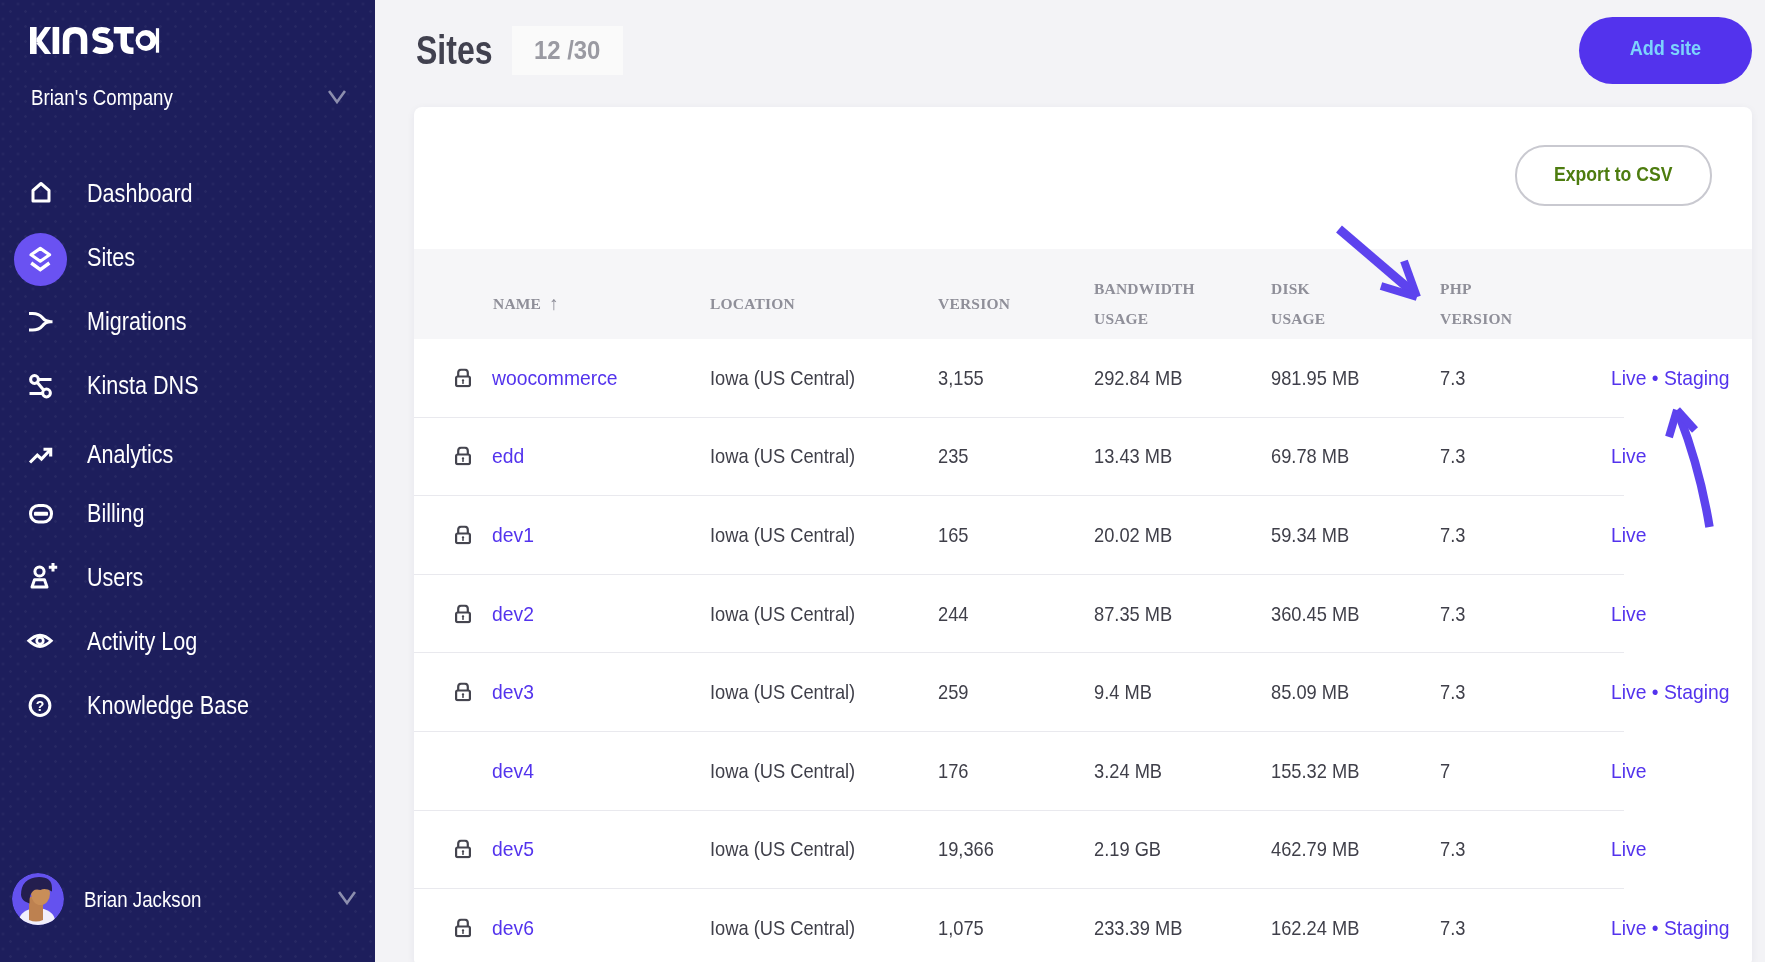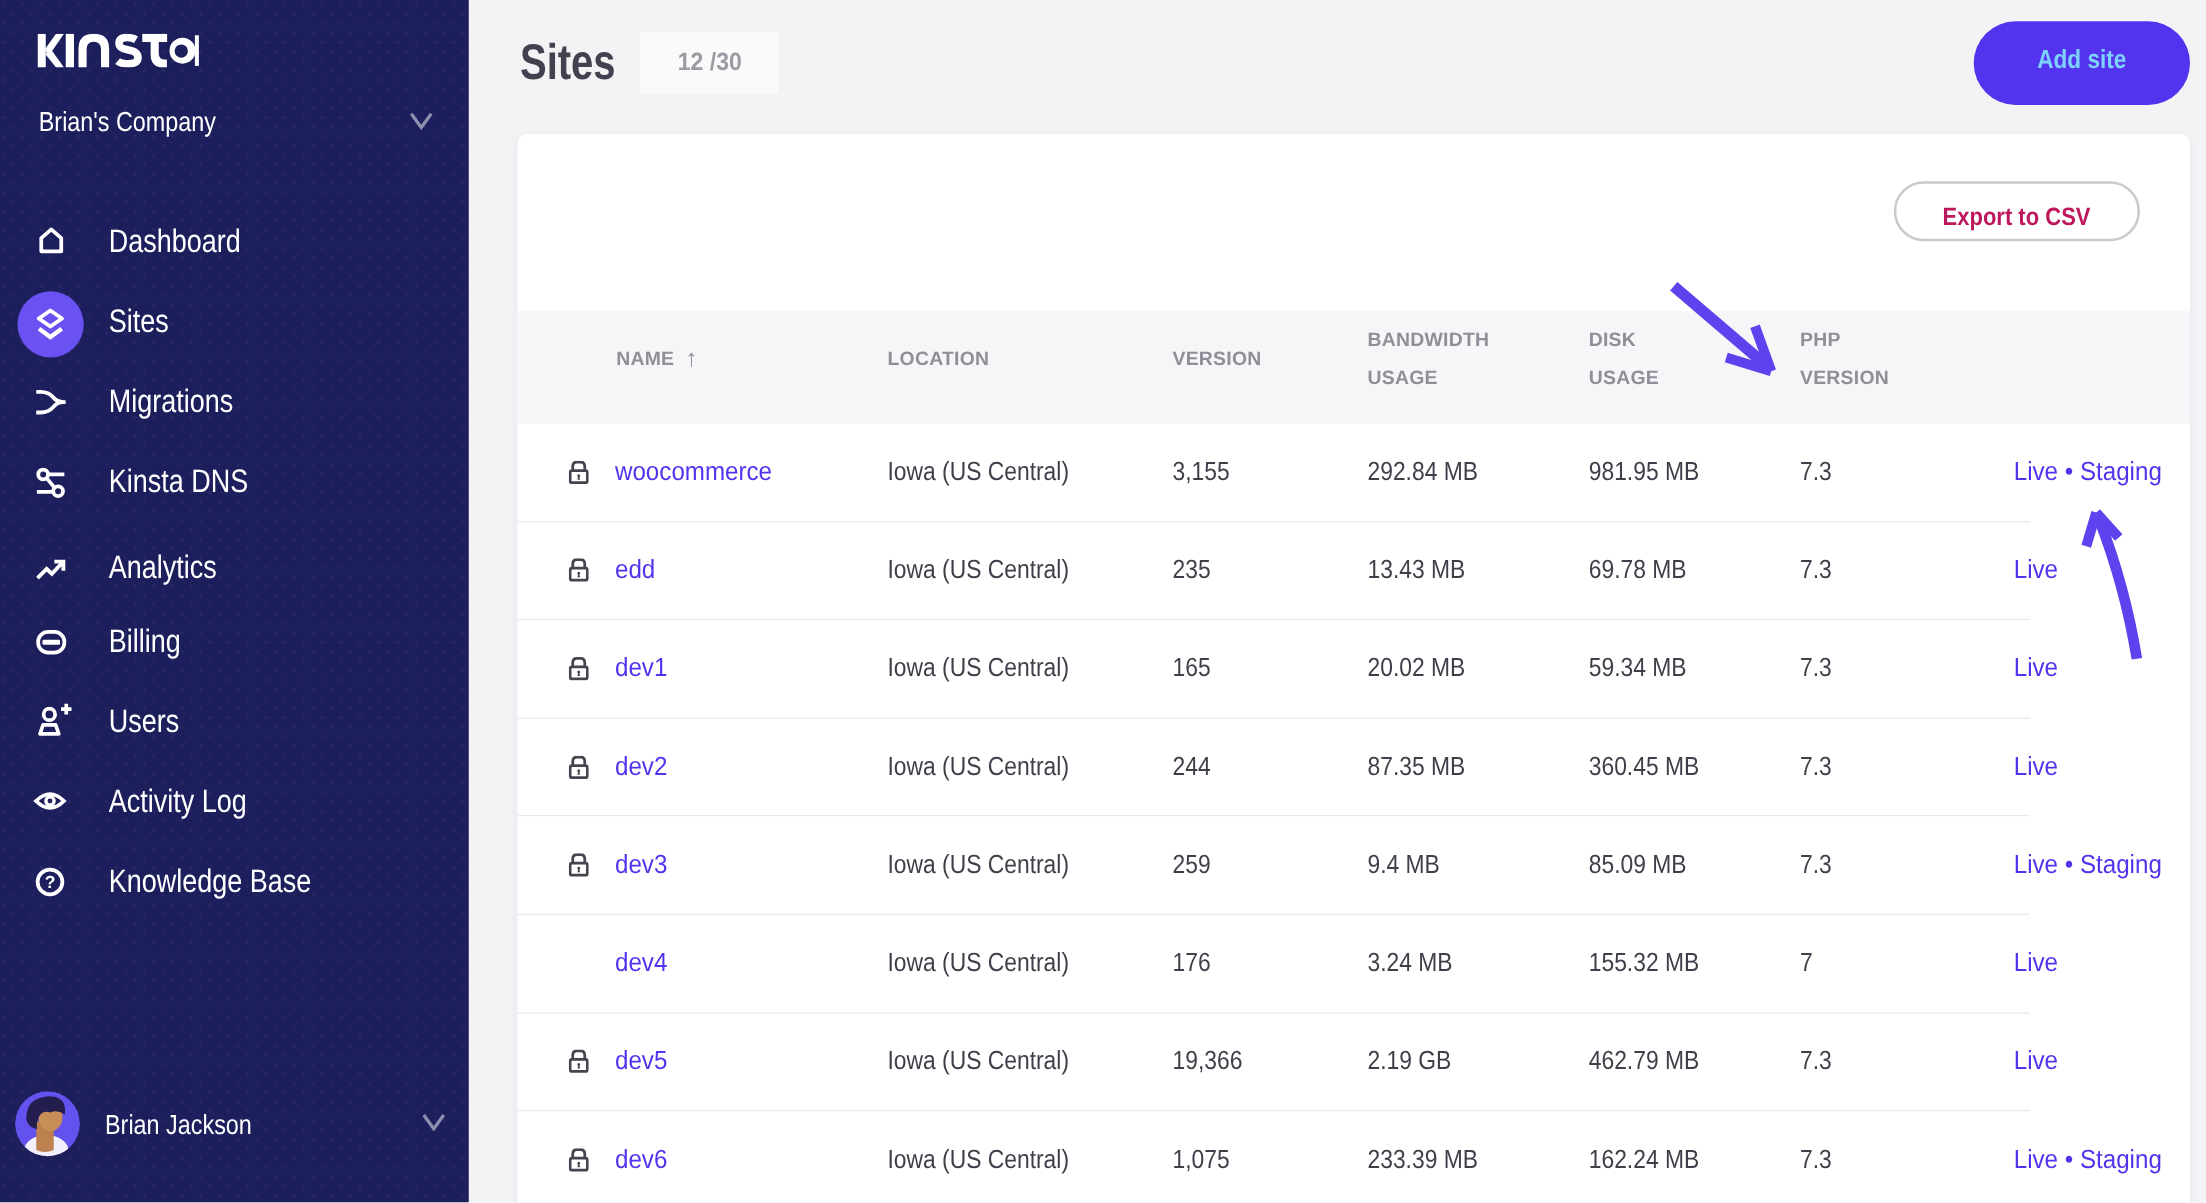--- a/index.html
+++ b/index.html
@@ -19,39 +19,39 @@
     color:#fff;
   }
   #company { position:absolute; left:31px; top:85px; font-size:22px; color:#fff; transform:scaleX(0.85); transform-origin:left top; }
   .navitem { position:absolute; left:0; width:375px; height:64px; }
   .navtext { position:absolute; left:87px; top:50%; transform:translateY(-50%) scaleX(0.83); transform-origin:left center; font-size:26px; color:#fff; }
   #sites-circle { position:absolute; left:14px; top:233px; width:53px; height:53px; border-radius:50%; background:#6a52f2; }
 
   
   #h1 { position:absolute; left:416px; top:28px; font-size:40px; font-weight:bold; color:#41414f; transform:scaleX(0.8); transform-origin:left top; }
   #badge { position:absolute; left:512px; top:26px; width:111px; height:49px; background:#fafafa;
-           color:#9a9aa2; font-size:20px; font-weight:bold; text-align:center; line-height:49px; }
+           color:#9a9aa2; font-size:26px; font-weight:bold; text-align:center; line-height:49px; }
   #badge span { display:inline-block; transform:scaleX(0.92); }
   #addsite { position:absolute; left:1579px; top:17px; width:173px; height:67px; border-radius:34px;
              background:#5333ed; color:#7dd3fc; font-size:21px; font-weight:bold; text-align:center; line-height:62px; }
   #addsite span { display:inline-block; transform:scaleX(0.86); }
 
   #card { position:absolute; left:414px; top:107px; width:1338px; height:860px; background:#fff;
           border-radius:8px; box-shadow:0 2px 8px rgba(30,30,80,0.06); }
 
   #search { position:absolute; left:41px; top:39px; width:478px; height:56px; border:1.5px solid #d9d9de;
             border-radius:28px; }
   #search .ph { position:absolute; left:27px; top:50%; transform:translateY(-50%) scaleX(0.96); transform-origin:left center; font-size:20px; color:#9d9da5; }
-  #export { position:absolute; left:1101px; top:38px; width:197px; height:48px; border:2px solid #c9c9d0;
-            border-radius:30px; color:#be185d; font-size:20px; font-weight:bold; text-align:center; line-height:55px; }
+  #export { position:absolute; left:1101px; top:38px; width:197px; height:61px; border:2px solid #c9c9d0;
+            border-radius:30px; color:#4d7c0f; font-size:20px; font-weight:bold; text-align:center; line-height:55px; }
   #export span { display:inline-block; transform:scaleX(0.88); }
 
   #thead { position:absolute; left:0; top:142px; width:1338px; height:90px; background:#f6f6f8;
            font-size:15.5px; font-weight:bold; color:#8f8f99; letter-spacing:0.2px; }
-  #thead .hc { position:absolute; top:0; height:78px; display:flex; align-items:center; line-height:30px; }
+  #thead .hc { position:absolute; top:16px; height:78px; display:flex; align-items:center; line-height:30px;font-family:Liberation Serif, serif; }
 
   #rows { position:absolute; left:0; top:232px; width:1338px; }
   .row { position:relative; width:1210px; height:78.6px; border-bottom:1px solid #e9e9ee; font-size:21px; color:#3f3f49; }
   .row .c { position:absolute; top:50%; transform:translateY(-50%) scaleX(0.87); transform-origin:left center; white-space:nowrap; }
   .row .c.lnk { transform:translateY(-50%) scaleX(0.92); }
   .lnk { color:#5333ed; }
   .lock { position:absolute; left:41px; top:50%; transform:translateY(-50%); width:16px; height:19px; }
 
   .col-name { left:78px; }
   .col-loc  { left:296px; }

